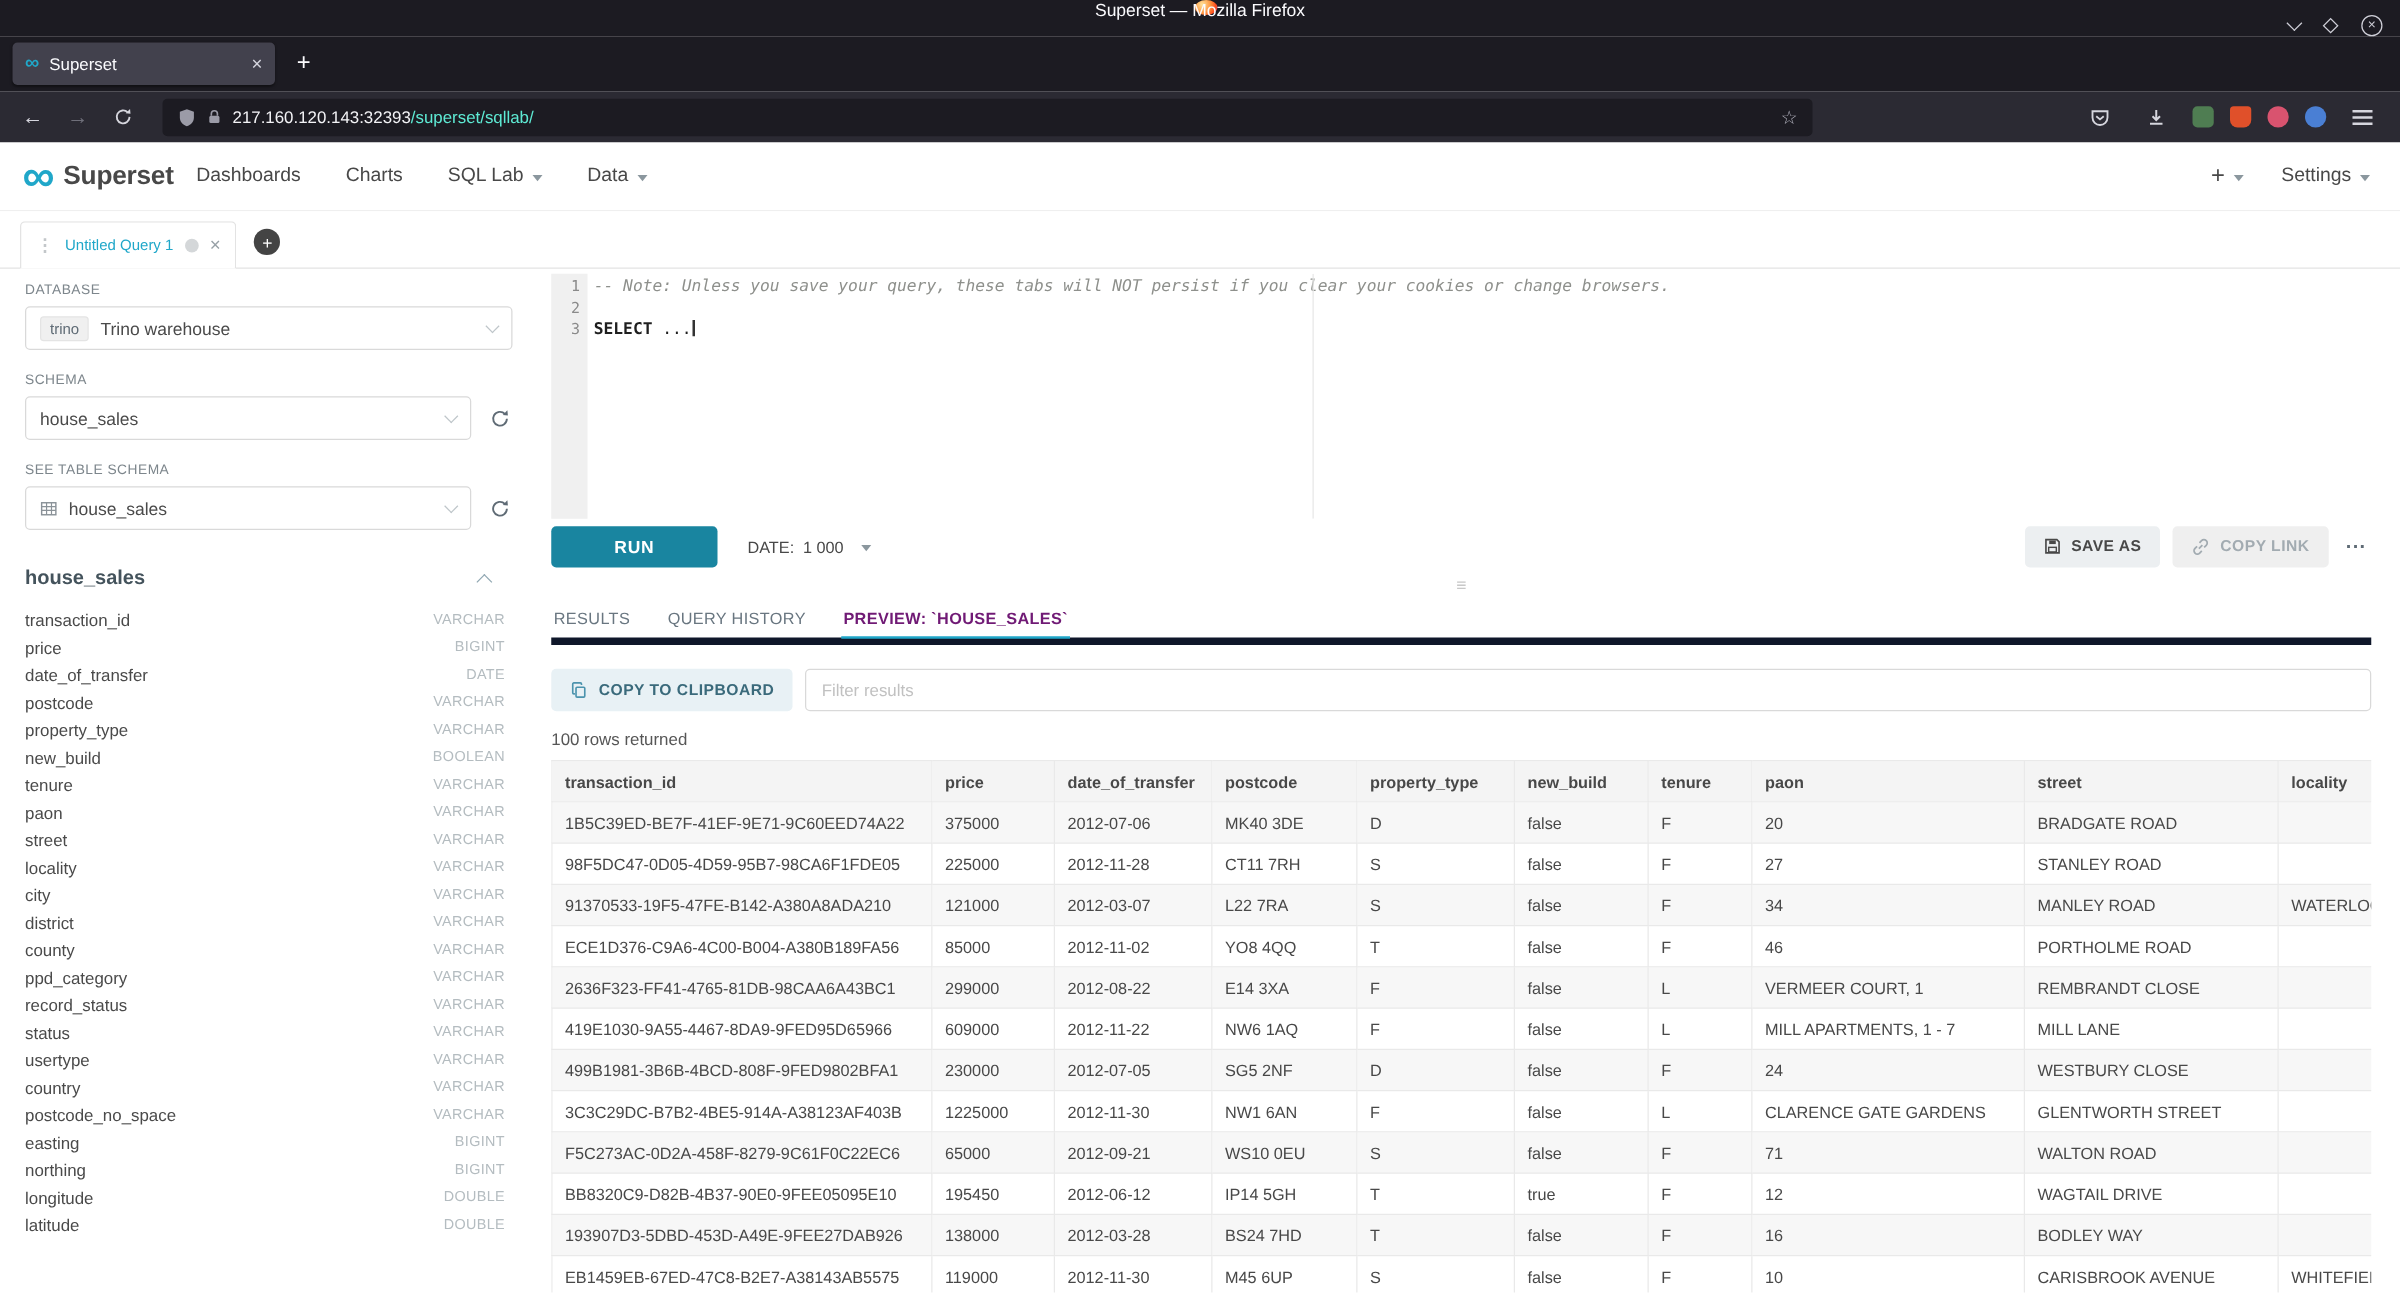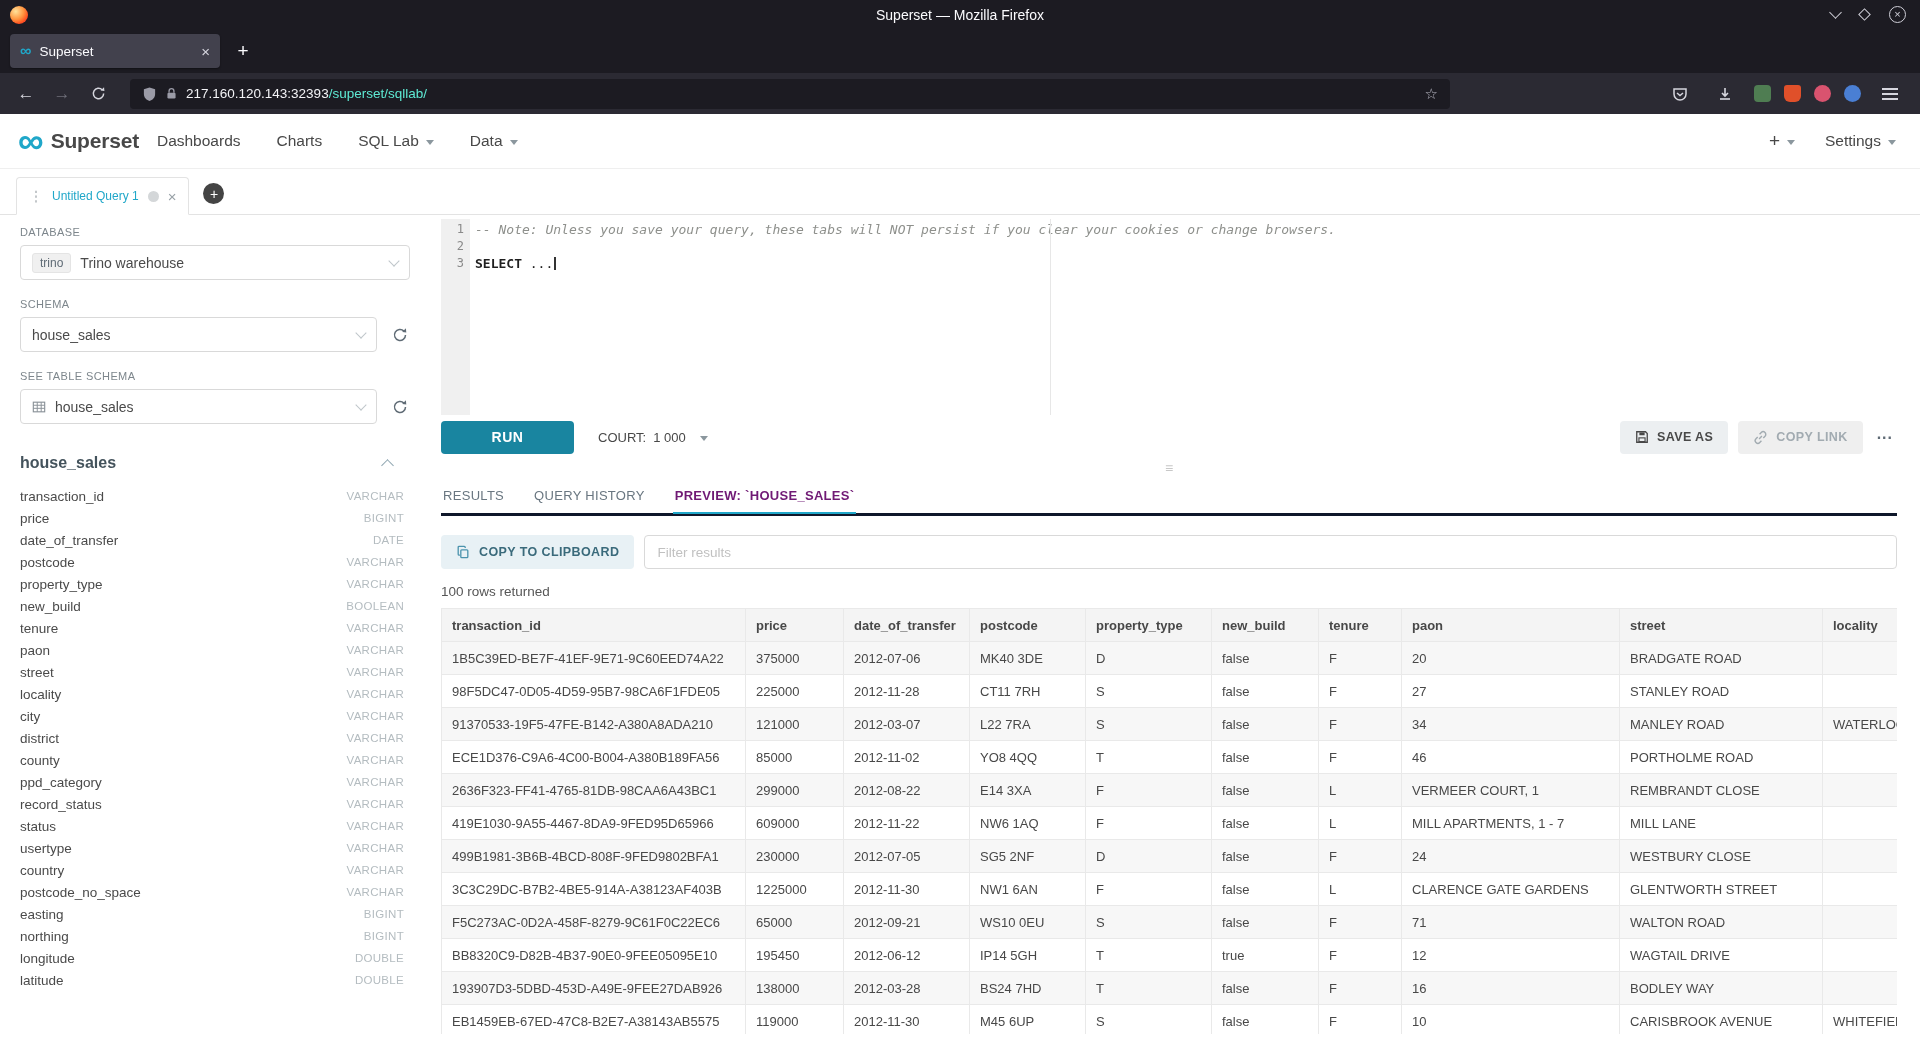--- a/index.html
+++ b/index.html
@@ -1,19 +1,19 @@
 <!DOCTYPE html>
 <html><head>
 <meta charset="utf-8">
 <style>
   * { box-sizing: border-box; margin: 0; padding: 0; }
   html,body { width:1920px; height:1042px; overflow:hidden; font-family:"Liberation Sans", sans-serif; background:#fff; }
 
   
-  .titlebar { height:29px; background:#1c1b22; display:flex; align-items:center; position:relative; color:#fbfbfe; }
+  .titlebar { height:29px; background:#1c1b22; display:flex; align-items:center; position:relative; color:#fbfbfe;flex-direction:column; }
   .ff-logo { width:18px; height:18px; border-radius:50%; margin-left:10px;
              background: radial-gradient(circle at 32% 30%, #ffe29a 0%, #ff9640 45%, #ff4f1f 72%, #c8337a 100%); }
   .win-title { position:absolute; left:0; right:0; text-align:center; font-size:14px; color:#fbfbfe; }
   .win-controls { margin-left:auto; display:flex; align-items:center; gap:20px; padding-right:14px; z-index:2; }
   .wc-chev { width:9px; height:9px; border-right:1.6px solid #cfcfd8; border-bottom:1.6px solid #cfcfd8; transform:rotate(45deg); margin-top:-4px; }
   .wc-diamond { width:9px; height:9px; border:1.6px solid #cfcfd8; transform:rotate(45deg); }
   .wc-close { width:17px; height:17px; border-radius:50%; border:1.6px solid #cfcfd8; color:#cfcfd8; font-size:11px; display:flex; align-items:center; justify-content:center; line-height:1; }
 
   .tabbar { height:44px; background:#1c1b22; display:flex; align-items:center; }
   .btab { width:210px; height:34px; margin-left:10px; background:#42414d; border-radius:4px; display:flex; align-items:center; padding:0 10px; gap:8px; color:#fbfbfe; font-size:13.5px; box-shadow:0 1px 2px rgba(0,0,0,.4); }
@@ -97,21 +97,21 @@
   .limit-group { display:flex; align-items:center; gap:7px; margin-left:24px; font-size:13px; color:#484848; }
   .limit-value { display:flex; align-items:center; gap:7px; }
   .toolbar-right { margin-left:auto; display:flex; align-items:center; gap:10px; }
   .tb-btn { height:33px; display:flex; align-items:center; gap:8px; padding:0 15px; border:none; border-radius:4px; font-size:12.5px; font-weight:bold; letter-spacing:0.4px; font-family:inherit; }
   .saveas { background:#eceff1; color:#484848; }
   .copylink { background:#efefef; color:#a2abb1; }
   .more-btn { color:#5f6b75; font-size:16px; font-weight:bold; letter-spacing:1px; padding:0 4px 6px; }
 
   .split-handle { height:22px; display:flex; align-items:center; justify-content:center; color:#c8c8c8; font-size:14px; flex:none; }
 
-  .rtabs { height:37px; display:flex; gap:26px; border-bottom:3px solid #0f172a; flex:none; }
+  .rtabs { height:37px; display:flex; gap:26px; border-bottom:6px solid #0f172a; flex:none; }
   .rtab { display:flex; align-items:center; font-size:13px; letter-spacing:0.3px; color:#697680; border-bottom:2px solid transparent; margin-bottom:-1px; padding:0 2px; }
   .rtab.active { color:#701a75; border-bottom-color:#20a7c9; font-weight:bold; }
 
   .actions { margin-top:19px; display:flex; align-items:center; gap:10px; flex:none; }
   .copy-btn { height:34px; display:flex; align-items:center; gap:9px; padding:0 15px; background:#e8f1f5; color:#3a6a7b; border:none; border-radius:4px; font-size:12.5px; font-weight:bold; letter-spacing:0.4px; font-family:inherit; }
   .copy-btn svg { color:#4b93ad; }
   .filter-input { flex:1; height:34px; border:1px solid #d9d9d9; border-radius:4px; padding:0 12px; font-size:13.5px; color:#484848; font-family:inherit; outline:none; }
   .filter-input::placeholder { color:#c1c1c1; }
 
   .rows-returned { margin:15px 0 9px; font-size:13.5px; color:#565656; flex:none; }
@@ -389,21 +389,21 @@
         <div class="ruler"></div>
       <div class="code-line"><span class="tok-comment">-- Note: Unless you save your query, these tabs will NOT persist if you clear your cookies or change browsers.</span></div>
           <div class="code-line"></div>
           <div class="code-line"><span class="tok-keyword">SELECT</span><span class="tok-plain"> ...</span><span class="cursor"></span></div>
         </div>
     </div>
 
     <div class="toolbar">
       <button class="run-btn">RUN</button>
       <div class="limit-group">
-        <span>COURT:</span>
+        <span>DATE:</span>
         <span class="limit-value">
           <span>1 000</span>
           <span class="caret-down"></span>
         </span>
       </div>
       <div class="toolbar-right">
         <button class="tb-btn saveas">
           <svg width="14" height="14" viewBox="0 0 16 16">
               <path d="M2 2h10l2 2v10H2z" fill="none" stroke="currentColor" stroke-width="1.5"></path>
               <rect x="5" y="2.8" width="6" height="3.2" fill="currentColor"></rect>

